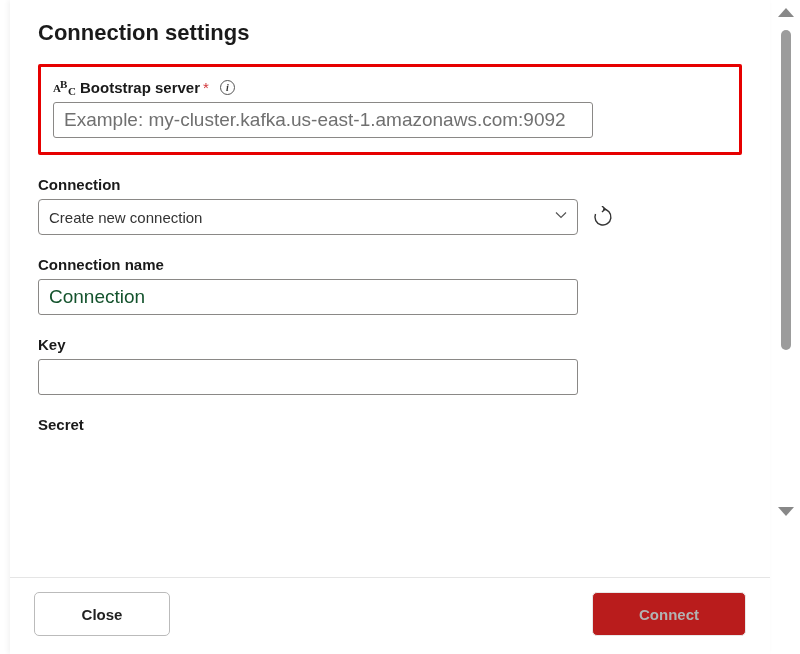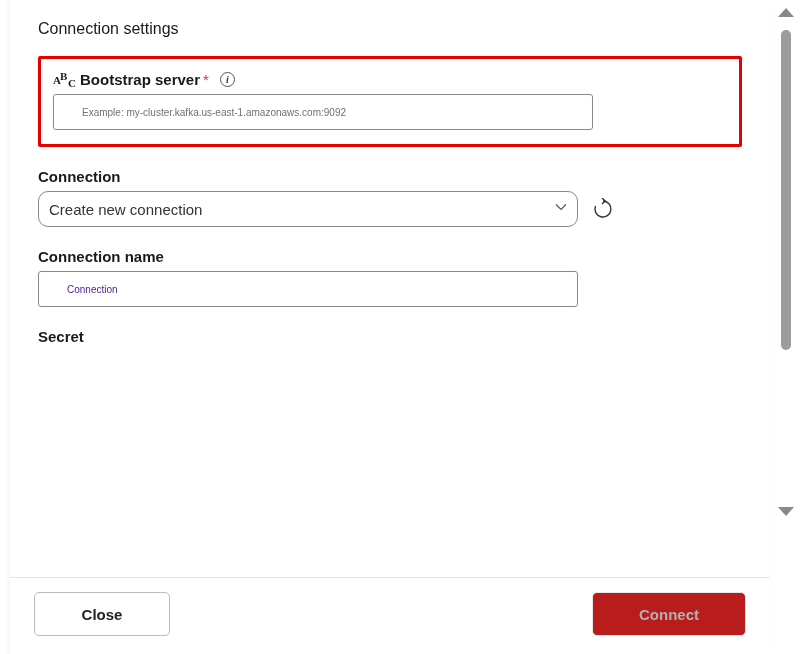--- a/index.html
+++ b/index.html
@@ -26,22 +26,22 @@
       padding: 0;
       display: flex;
       flex-direction: column;
     }
     .content-area {
       flex: 1;
       padding: 20px 28px 10px 28px;
       overflow: hidden;
     }
     .section-title {
-      font-size: 16px;
-      font-weight: 400;
+      font-size: 22px;
+      font-weight: 700;
       color: #1a1a1a;
       margin-bottom: 18px;
     }
     .section-title-creds {
       font-size: 22px;
       font-weight: 600;
       color: #1a1a1a;
       margin-bottom: 12px;
       margin-top: 20px;
     }
@@ -90,44 +90,44 @@
       font-family: Georgia, serif;
       color: #333;
       margin-left: 6px;
     }
     .text-input {
       width: 540px;
       max-width: 100%;
       height: 36px;
       border: 1px solid #8a8886;
       border-radius: 3px;
-      padding: 0 28px;
-      font-size: 10px;
-      color: #4c1d95;
+      padding: 0 10px;
+      font-size: 19px;
+      color: #14532d;
       font-family: inherit;
     }
     .text-input::placeholder {
       color: #707070;
     }
     .field-row {
       margin-bottom: 14px;
       margin-top: 21px;
     }
     .select-wrapper {
       position: relative;
       width: 540px;
       max-width: 100%;
       display: inline-block;
       vertical-align: middle;
     }
     .select-input {
       width: 100%;
       height: 36px;
       border: 1px solid #8a8886;
-      border-radius: 10px;
+      border-radius: 4px;
       padding: 0 34px 0 10px;
       font-size: 15px;
       color: #333;
       background: #fff;
       font-family: inherit;
       appearance: none;
       cursor: pointer;
       text-align: left;
     }
     .chevron-down {
@@ -253,20 +253,24 @@
         </span>
       </div>
     </div>
 
     <div class="field-row">
       <div class="field-label">Connection name</div>
       <input type="text" class="text-input" value="Connection" style="">
     </div>
 
 
+    <div class="field-row">
+      <div class="field-label">Key</div>
+      <input type="text" class="text-input" style="">
+    </div>
 
     <div class="field-row">
       <div class="field-label">Secret</div>
     </div>
 
   </div>
 
   <div class="footer">
     <button class="btn btn-close">Close</button>
     <button class="btn btn-connect">Connect</button>

